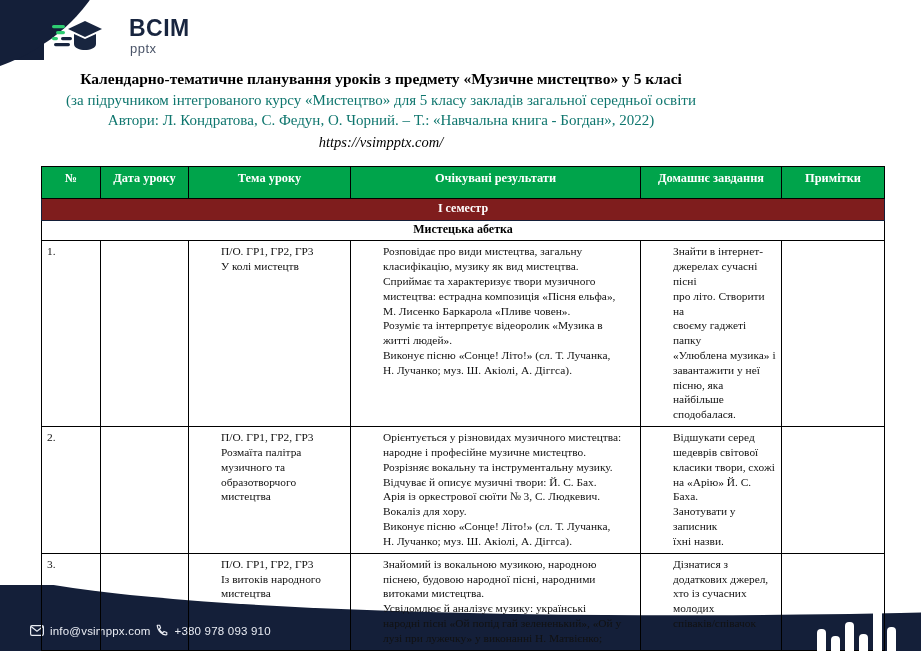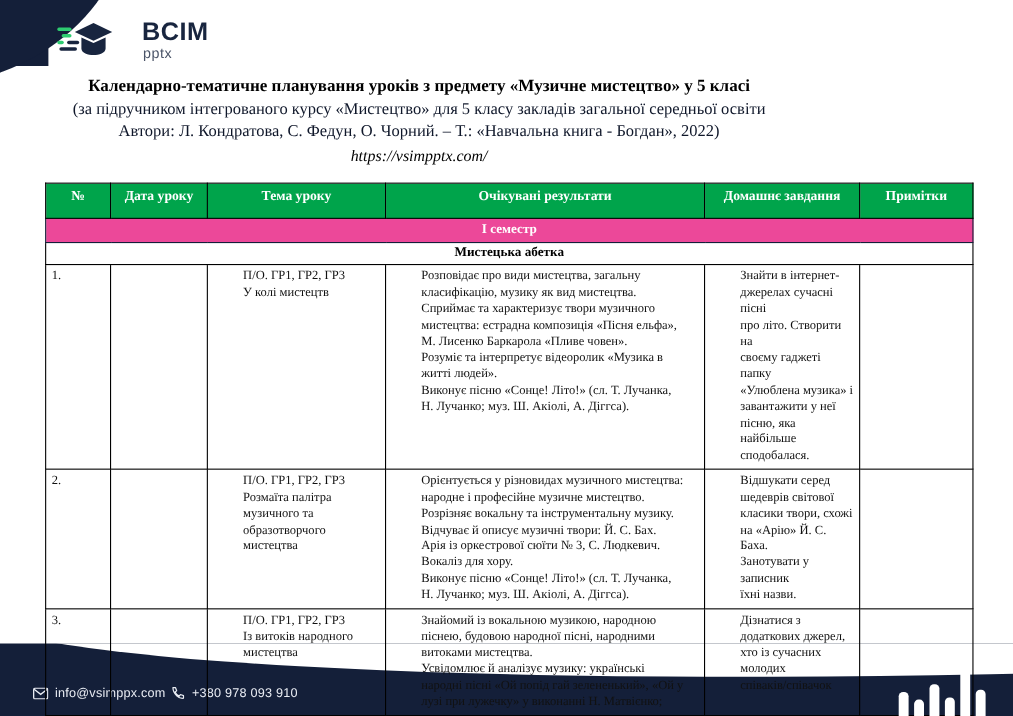--- a/index.html
+++ b/index.html
@@ -138,21 +138,21 @@
     z-index: 4;
   }
   .title-main {
     font-size: 15.5px;
     font-weight: bold;
     color: #000;
     line-height: 1.35;
   }
   .title-sub {
     font-size: 15px;
-    color: #0f172a;
+    color: #0f766e;
     line-height: 1.36;
   }
   .title-url {
     font-size: 14.5px;
     font-style: italic;
     color: #000;
     line-height: 1.45;
     margin-top: 1px;
   }
 
@@ -182,21 +182,21 @@
     color: #ffffff;
     font-weight: bold;
     text-align: center;
     vertical-align: middle;
     font-size: 12.4px;
     height: 24px;
     padding: 4px 3px;
     border: 1px solid #007a38;
   }
   tr.semester td {
-    background: #ec4899;
+    background: #7f1d1d;
     color: #ffffff;
     text-align: center;
     font-weight: bold;
     font-size: 12px;
     padding: 2px 0 3px 0;
     border: 1px solid #141f39;
   }
   tr.section td {
     background: #ffffff;
     color: #000;

